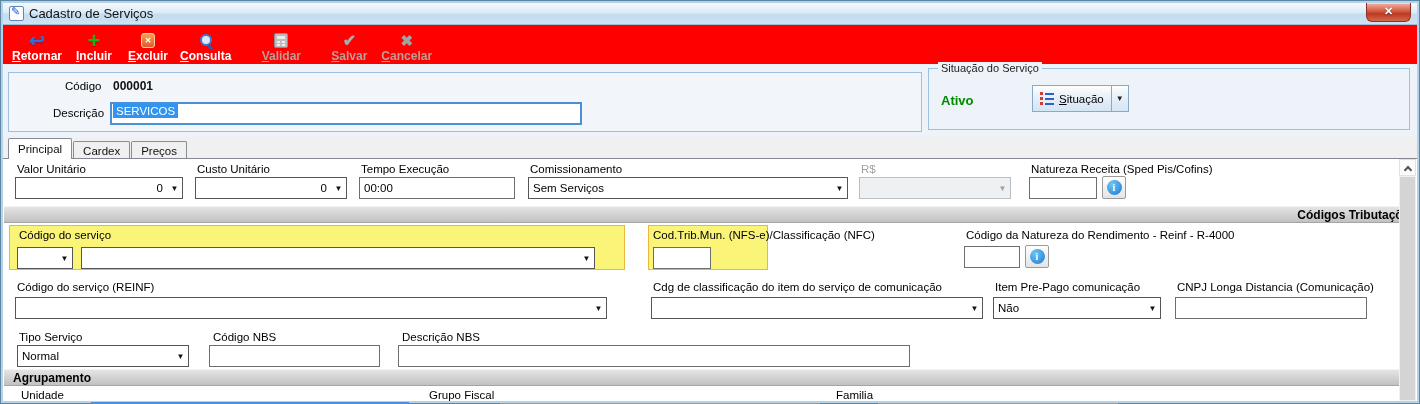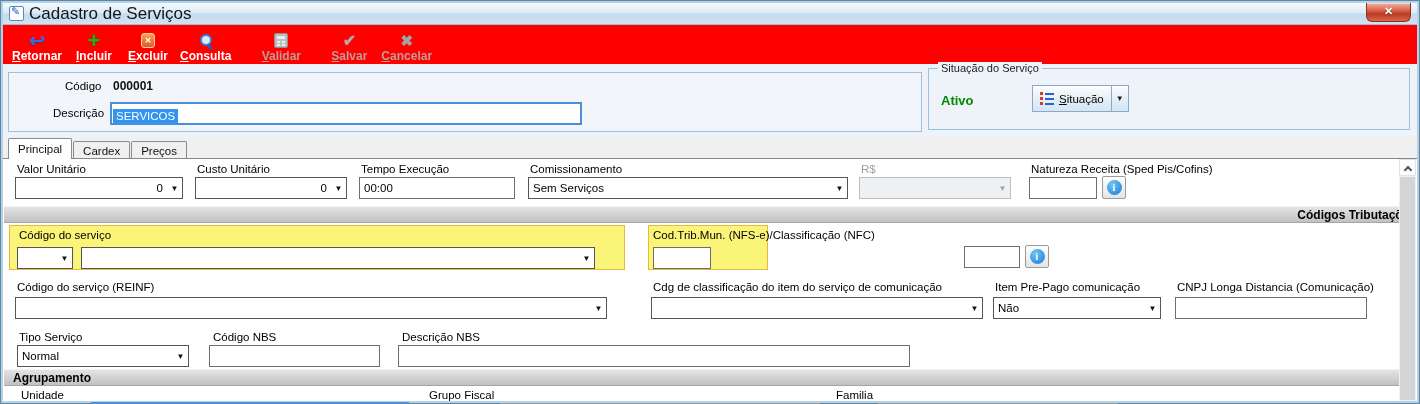--- a/index.html
+++ b/index.html
@@ -10,21 +10,21 @@
             box-shadow: inset 0 0 0 1px #5e86a4, inset 0 0 0 3px #b4d2e8; }
 
   
   .titlebar { position:absolute; left:3px; top:3px; right:3px; height:22px;
               background:linear-gradient(#f6fafd,#dcebf7 45%,#c3dcf0 55%,#cfe3f3);
               display:flex; align-items:center; padding-left:6px;
               border-bottom:1px solid #9fbdd4; }
   .appico { width:15px; height:15px; background:#fdfdfd; border:1px solid #5c87b8;
             border-radius:2px; position:relative; margin-right:5px; }
   .appico span { position:absolute; left:1px; top:-2px; color:#2a62c9; font-size:11px; }
-  .title-text { font-size:17px; color:#141414; }
+  .title-text { font-size:13px; color:#141414; }
   .closebtn { position:absolute; right:6px; top:0; width:45px; height:19px;
               background:linear-gradient(#f2b4a5,#da6952 38%,#bd3a22 60%,#d4684e);
               border:1px solid #8e3122; border-top:none; border-radius:0 0 6px 6px;
               color:#fff; font-weight:bold; font-size:11px; text-align:center;
               line-height:17px; box-shadow:inset 0 1px 0 rgba(255,255,255,.5);
               text-shadow:0 1px 1px rgba(0,0,0,.4); cursor:default; }
 
   
   .toolbar { position:absolute; left:3px; top:25px; right:3px; height:39px;
              background:#fe0000; display:flex; align-items:flex-start; padding:2px 0 0 4px; }
@@ -56,21 +56,21 @@
   .g-check { color:#ababab; font-size:16px; font-weight:bold; line-height:15px; }
   .g-x { color:#a3a3a3; font-size:15px; font-weight:bold; line-height:15px; }
 
   
   .headerpanel { position:absolute; left:3px; top:64px; right:3px; height:73px; background:#eef3f9; }
   .idbox { position:absolute; left:5px; top:8px; width:914px; height:60px;
            border:1px solid #9cc0e0; background:#f2f6fb; }
   .flabel { position:absolute; font-size:11.5px; color:#000; white-space:nowrap; }
   .codigo-val { position:absolute; font-size:12px; font-weight:bold; color:#111; }
   .focusbox { position:absolute; background:#fff; border:2px solid #4a90d9; height:23px;
-              display:flex; align-items:flex-end; padding-left:1px; }
+              display:flex; align-items:flex-start; padding-left:1px; }
   .sel { background:#3094f0; color:#fff; font-size:11.5px; padding:1px 3px; }
 
   .sitbox { position:absolute; left:925px; top:4px; width:482px; height:62px;
             border:1px solid #9cc0e0; background:#eef3f9; }
   .sitbox .legend { position:absolute; left:9px; top:-7px; background:#eef3f9;
                     padding:0 3px; font-size:11px; color:#222; }
   .ativo { position:absolute; left:12px; top:24px; font-size:13px; font-weight:bold; color:#008a00; }
   .sitbtn { position:absolute; left:103px; top:16px; height:27px; display:flex; align-items:stretch;
             background:linear-gradient(#fdfefe,#e7f0f8 45%,#d4e5f3); border:1px solid #8aa8c8; cursor:pointer; }
   .sitbtn .main { display:flex; align-items:center; gap:5px; padding:0 7px; font-size:11.5px; }
@@ -270,20 +270,21 @@
       <span class="arr">▼</span>
     </div>
     <div class="combo" style="left:78px; top:88px; width:514px;">
       <span class="val"></span>
       <span class="arr">▼</span>
     </div>
 
     <span class="flabel" style="left:650px; top:70px;">Cod.Trib.Mun. (NFS-e)/Classificação (NFC)</span>
     <input class="tbx" style="left: 650px; top: 88px; width: 58px;" value="">
 
+    <span class="flabel" style="left:963px; top:70px;">Código da Natureza do Rendimento - Reinf - R-4000</span>
     <input class="tbx" style="left: 961px; top: 87px; width: 56px;" value="">
     <span class="info" style="left:1022px; top:86px;">
         <span class="i">i</span>
       </span>
 
     <span class="flabel" style="left:14px; top:122px;">Código do serviço (REINF)</span>
     <div class="combo" style="left:12px; top:138px; width:592px;">
       <span class="val"></span>
       <span class="arr">▼</span>
     </div>

